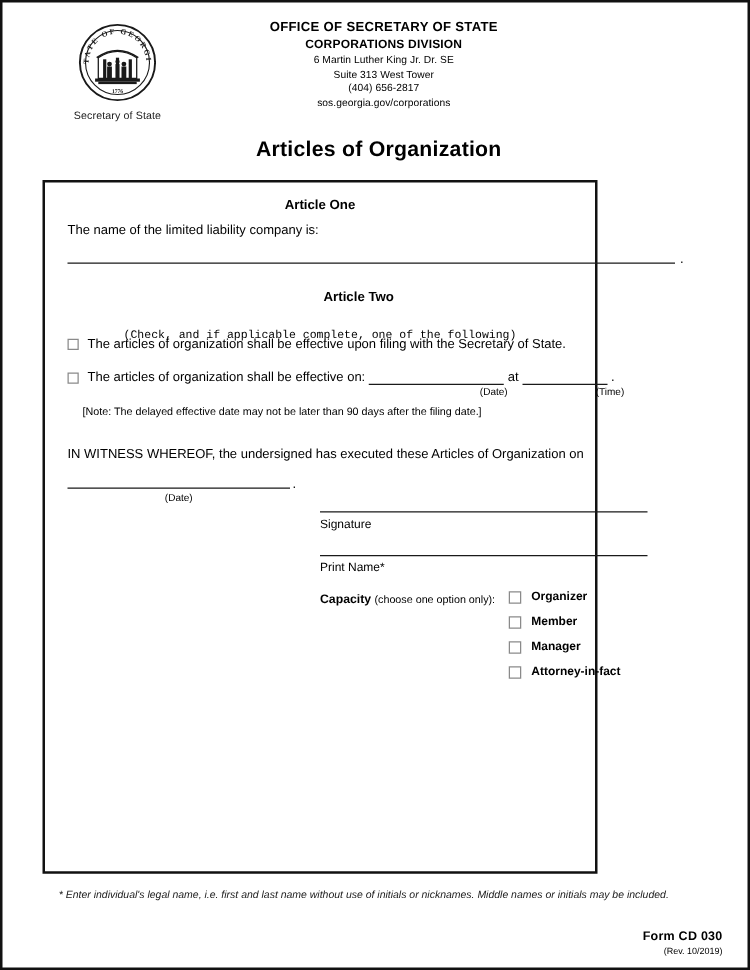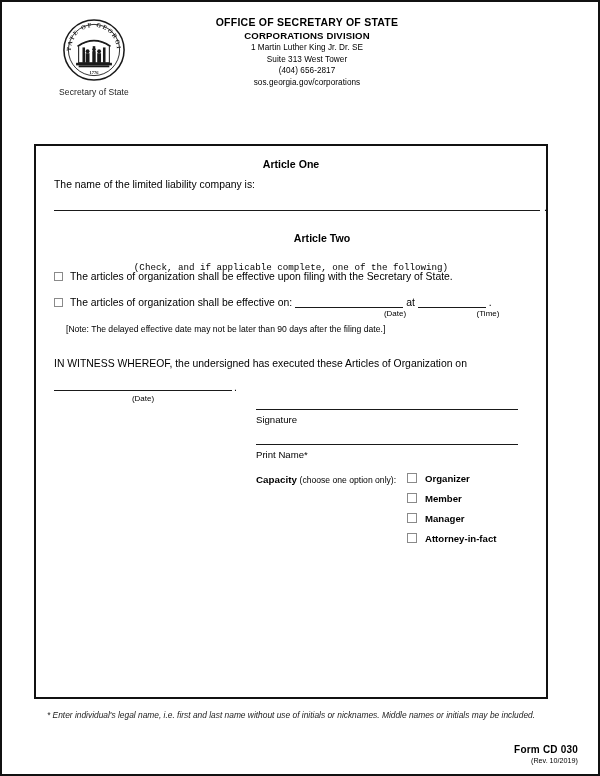--- a/index.html
+++ b/index.html
@@ -86,21 +86,21 @@
     font-size: 17px;
     font-weight: bold;
     letter-spacing: 0.2px;
   }
 
   
   .content-box {
     position: absolute;
     left: 32px;
     top: 142px;
-    width: 514px;
+    width: 444px;
     height: 555px;
     box-sizing: border-box;
     border: 2px solid #111111;
   }
 
   .inner {
     position: relative;
     width: 100%;
     height: 100%;
     font-size: 10.4px;
@@ -348,27 +348,28 @@
           <textPath href="#ringTop" startOffset="50%" text-anchor="middle">STATE OF GEORGIA</textPath>
         </text>
         <text x="50" y="88" font-family="'Liberation Serif', serif" font-size="7" font-weight="bold" fill="#1a1a1a" text-anchor="middle">1776</text>
       </svg>
       <div class="seal-caption">Secretary of State</div>
     </div>
 
     <div class="agency">
       <div class="l1">OFFICE OF SECRETARY OF STATE</div>
       <div class="l2">CORPORATIONS DIVISION</div>
-      <div class="addr">1 Martin Luther King Jr. Dr. SE</div>
+      <div class="addr">6 Martin Luther King Jr. Dr. SE</div>
       <div class="addr">Suite 313 West Tower</div>
       <div class="addr">(404) 656-2817</div>
       <div class="addr">sos.georgia.gov/corporations</div>
     </div>
   </div>
 
+  <div class="doc-title">Articles of Organization</div>
 
   <div class="content-box">
     <div class="inner">
 
       <div class="article-heading a1-head">Article One</div>
       <div class="a1-text">The name of the limited liability company is:</div>
       <div class="a1-rule"></div>
       <div class="a1-period">.</div>
 
       <div class="article-heading a2-head">Article Two</div>

